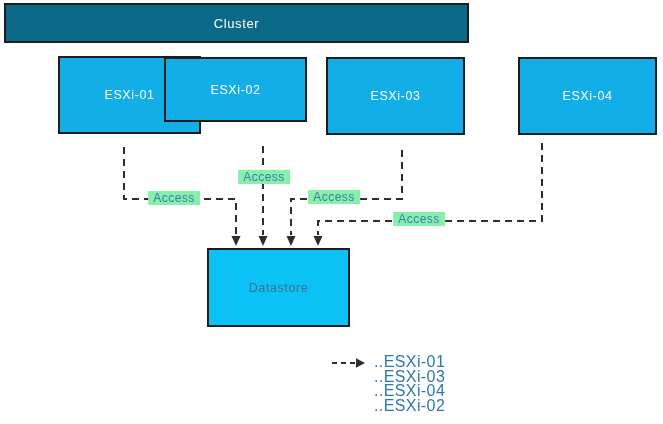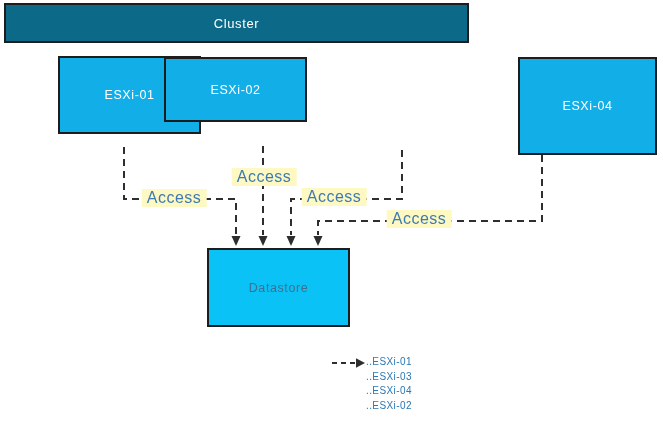--- a/index.html
+++ b/index.html
@@ -16,45 +16,45 @@
     border:2px solid var(--border);
     display:flex;align-items:center;justify-content:center;
     color:#fff;
     font-size:12.5px;
     letter-spacing:0.6px;
   }
   #cluster{left:4px;top:3px;width:465px;height:40px;background:var(--cluster-fill);font-size:13px;}
   #host-0{left:10px;top:56px;width:143px;height:78px;background:var(--host-fill);margin-left:48px;}
   #host-1{left:164px;top:57px;width:143px;height:65px;background:var(--host-fill);}
   #host-2{left:326px;top:57px;width:139px;height:78px;background:var(--host-fill);}
-  #host-3{left:518px;top:57px;width:139px;height:98px;background:var(--host-fill);}
+  #host-3{left:518px;top:57px;width:139px;height:78px;background:var(--host-fill);}
   #datastore{left:207px;top:248px;width:143px;height:79px;background:var(--datastore-fill);color:var(--datastore-text);text-align:center;}
   #iorm{left:207px;top:347px;width:113px;height:41px;background:var(--iorm-fill);color:var(--iorm-text);font-size:13px;letter-spacing:0.4px;}
   svg.wires{position:absolute;left:0;top:0;pointer-events:none;}
   .wire{fill:none;stroke:var(--line);stroke-width:2;stroke-dasharray:7 5;}
   .wire-short{fill:none;stroke:var(--line);stroke-width:2;stroke-dasharray:5 4;}
   .arrowhead{fill:var(--line);stroke:none;}
   .access-label{
     position:absolute;
     transform:translate(-50%,-50%);
-    background:#fef9c3;
+    background:#86efac;
     padding:0 5px;
     color:var(--access-text);
-    font-size:16px;
+    font-size:12px;
     letter-spacing:0.5px;
     white-space:nowrap;
   }
   #access-0{left:174px;top:198px;}
   #access-1{left:264px;top:177px;}
   #access-2{left:334px;top:197px;}
   #access-3{left:419px;top:219px;}
   #file-list{
-    position:absolute;left:366px;top:355px;
+    position:absolute;left:374px;top:355px;
     color:var(--list-text);
-    font-size:10px;
+    font-size:16px;
     line-height:14.7px;
     letter-spacing:0.4px;
   }
 </style>
 </head>
 <body>
 
 <div id="canvas">
 
   <svg class="wires" width="663" height="424" viewBox="0 0 663 424">
@@ -73,20 +73,23 @@
   <div class="node" id="cluster">
     <span>Cluster</span>
   </div>
 
   <div class="node" id="host-0">
     <span>ESXi-01</span>
   </div>
   <div class="node" id="host-1">
     <span>ESXi-02</span>
   </div>
+  <div class="node" id="host-2">
+    <span>ESXi-03</span>
+  </div>
   <div class="node" id="host-3">
     <span>ESXi-04</span>
   </div>
 
   <div class="node" id="datastore">
     <span>Datastore</span>
   </div>
 
 
   <span class="access-label" id="access-0">Access</span>

